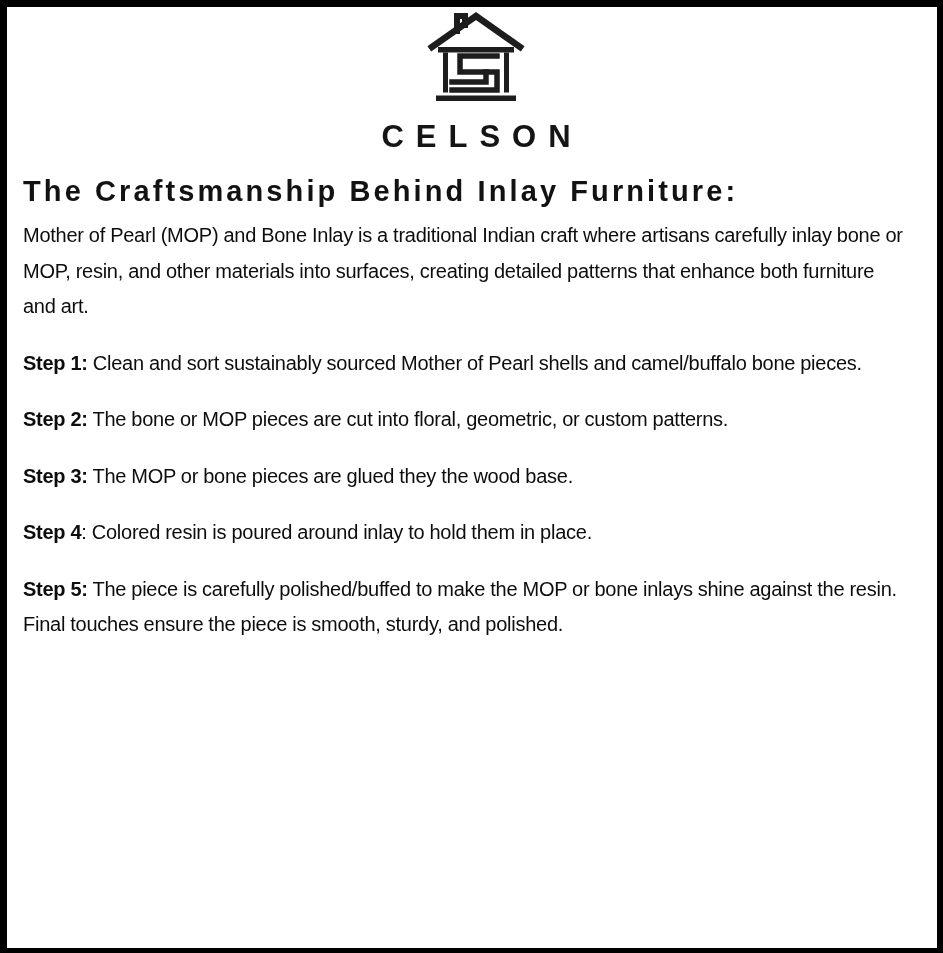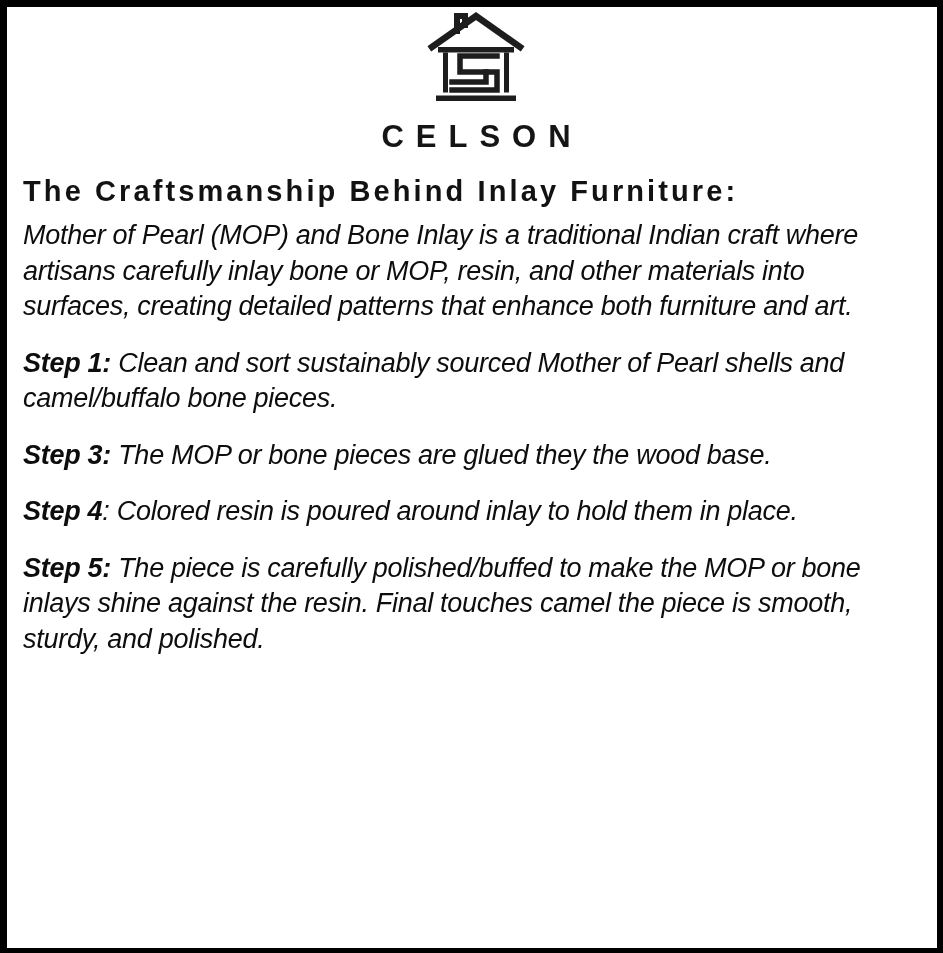--- a/index.html
+++ b/index.html
@@ -73,27 +73,26 @@
   .body-copy {
     margin: 0 0 0 7px;
     padding-top: 10px;
     width: 888px;
   }
 
   .para {
     margin: 0 0 0 0;
     padding: 0;
     font-family: "Liberation Sans", sans-serif;
-    font-size: 27px;
+    font-size: 20px;
     font-weight: normal;
     color: #0d0d0d;
     line-height: 35.5px;
     letter-spacing: -0.25px;
     word-spacing: -0.2px;
-    font-style: italic;
   }
 
   .para + .para {
     margin-top: 21px;
   }
 
   .para b {
     font-weight: bold;
   }
 
@@ -132,28 +131,31 @@
     <div class="body-copy">
       <p class="para">
         <b></b><span></span><span>Mother of Pearl (MOP) and Bone Inlay is a traditional Indian craft where artisans carefully inlay bone or MOP, resin, and other materials into surfaces, creating detailed patterns that enhance both furniture and art.</span>
       </p>
 
       <p class="para">
         <b>Step 1:</b><span></span><span> Clean and sort sustainably sourced Mother of Pearl shells and camel/buffalo bone pieces.</span>
       </p>
 
 
+      <p class="para">
+        <b>Step 2:</b><span></span><span> The bone or MOP pieces are cut into floral, geometric, or custom patterns.</span>
+      </p>
 
       <p class="para">
         <b>Step 3:</b><span></span><span> The MOP or bone pieces are glued they the wood base.</span>
       </p>
 
       <p class="para">
         <b>Step 4</b><span>:</span><span> Colored resin is poured around inlay to hold them in place.</span>
       </p>
 
       <p class="para">
-        <b>Step 5:</b><span></span><span> The piece is carefully polished/buffed to make the MOP or bone inlays shine against the resin. Final touches camel the piece is smooth, sturdy, and polished.</span>
+        <b>Step 5:</b><span></span><span> The piece is carefully polished/buffed to make the MOP or bone inlays shine against the resin. Final touches ensure the piece is smooth, sturdy, and polished.</span>
       </p>
     </div>
 
   </div>
 </div>
 
 </body></html>

